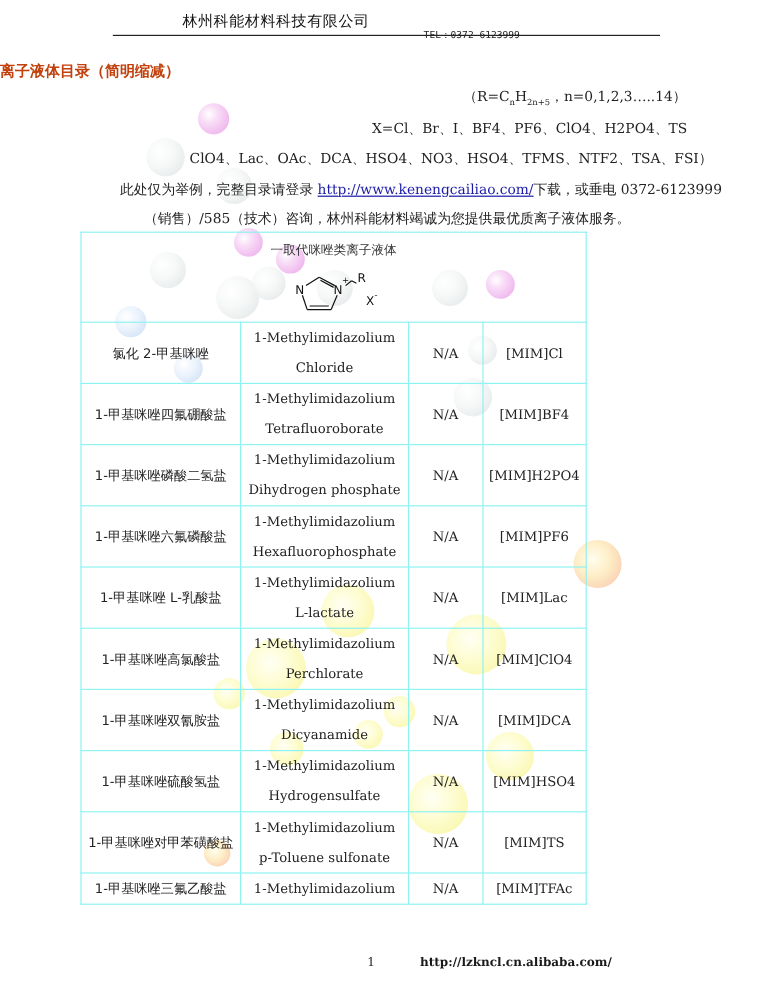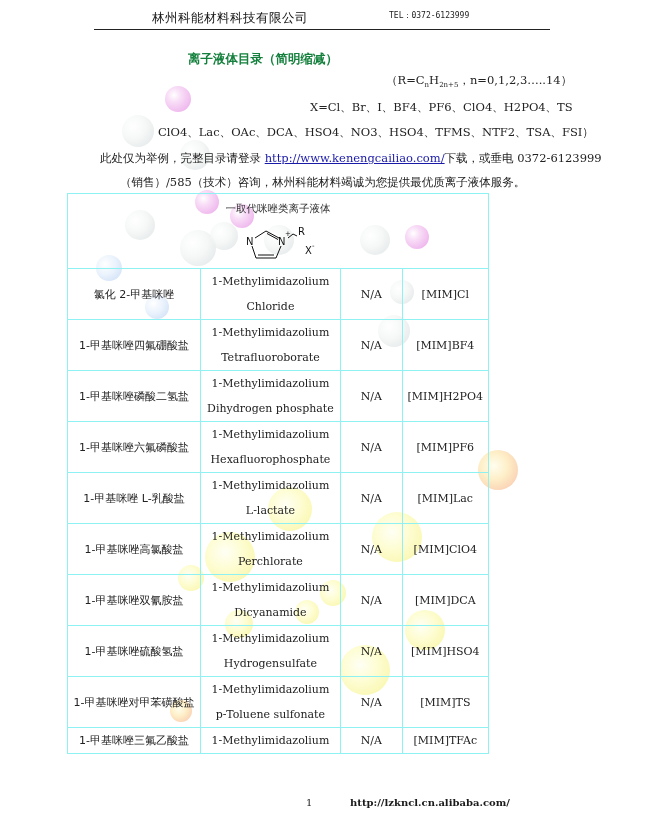--- a/index.html
+++ b/index.html
@@ -8,23 +8,23 @@
 
   .bubble { position: absolute; border-radius: 50%; pointer-events: none; }
   .b-pink { background: radial-gradient(circle at 35% 35%, #ffffff 0%, #f6d2f4 30%, #eaa2e8 75%, #f3c6f1 100%); opacity: .75; }
   .b-grey { background: radial-gradient(circle at 35% 35%, #ffffff 0%, #f3f5f5 45%, #dfe4e4 85%, #eef0f0 100%); opacity: .8; }
   .b-blue { background: radial-gradient(circle at 35% 35%, #ffffff 0%, #e3eefb 45%, #c3d8f4 85%, #e2ecfa 100%); opacity: .75; }
   .b-yel  { background: radial-gradient(circle at 40% 40%, #fffff0 0%, #fdfcc0 40%, #f7f38a 85%, #fbf9c6 100%); opacity: .7; }
   .b-org  { background: radial-gradient(circle at 40% 40%, #fffde8 0%, #fde8b0 40%, #f7b790 85%, #fbd6c0 100%); opacity: .7; }
 
   .page-header { position: absolute; left: 94px; top: 0; width: 456px; height: 30px; border-bottom: 1.5px solid #222; }
   .company { position: absolute; left: 152px; top: 10px; font-family: "DejaVu Sans", sans-serif; font-size: 12.5px; letter-spacing: 0.5px; color: #111; }
-  .tel { position: absolute; left: 353px; top: 10px; font-family: "DejaVu Sans Mono", monospace; font-size: 8px; color: #222; margin-left: 36px; }
-
-  .doc-title { position: absolute; left: 0; width: 526px; top: 51px; text-align: center; font-size: 12.5px; font-weight: bold; color: #15803d; }
+  .tel { position: absolute; left: 353px; top: 24px; font-family: "DejaVu Sans Mono", monospace; font-size: 8px; color: #222; }
+
+  .doc-title { position: absolute; left: 0; width: 526px; top: 51px; font-size: 12.5px; font-weight: bold; color: #c2410c; }
   .line { position: absolute; font-size: 11.5px; color: #222; white-space: nowrap; }
   .line sub { font-size: 7px; }
   .link { color: #1a1aa8; text-decoration: underline; }
 
   .tbl { position: absolute; left: 67px; top: 193px; width: 422px; border-collapse: collapse; }
   .tbl td { border: 1.5px solid #8ff2f2; text-align: center; vertical-align: middle; font-size: 11px; color: #222; }
   .tbl .cat { height: 75px; vertical-align: top; padding-top: 8px; }
   .tbl .hdr td { height: 27px; font-size: 11.5px; }
   .tbl .row td { height: 50px; line-height: 25px; }
   .tbl .row.last td { height: 26px; }

